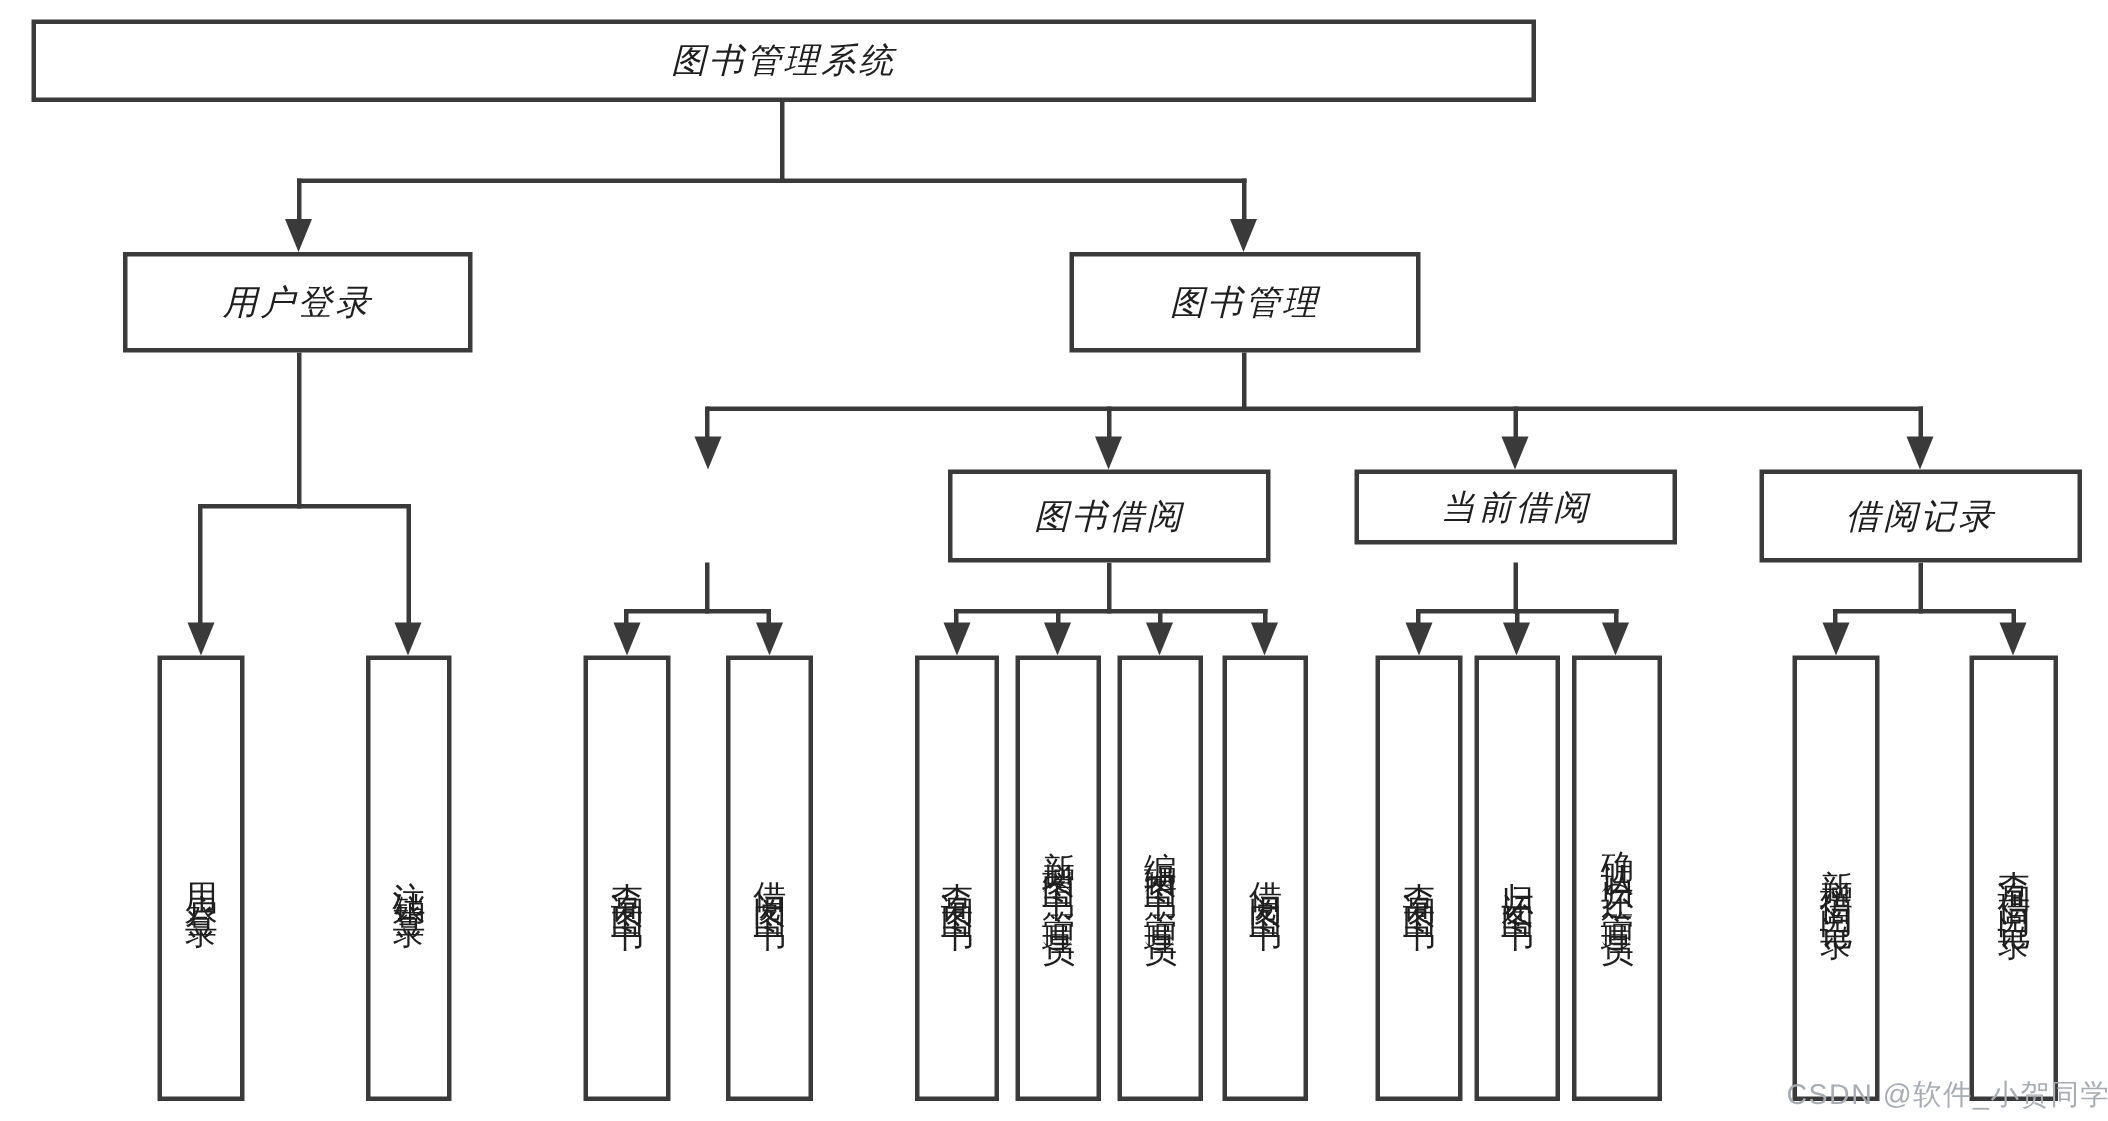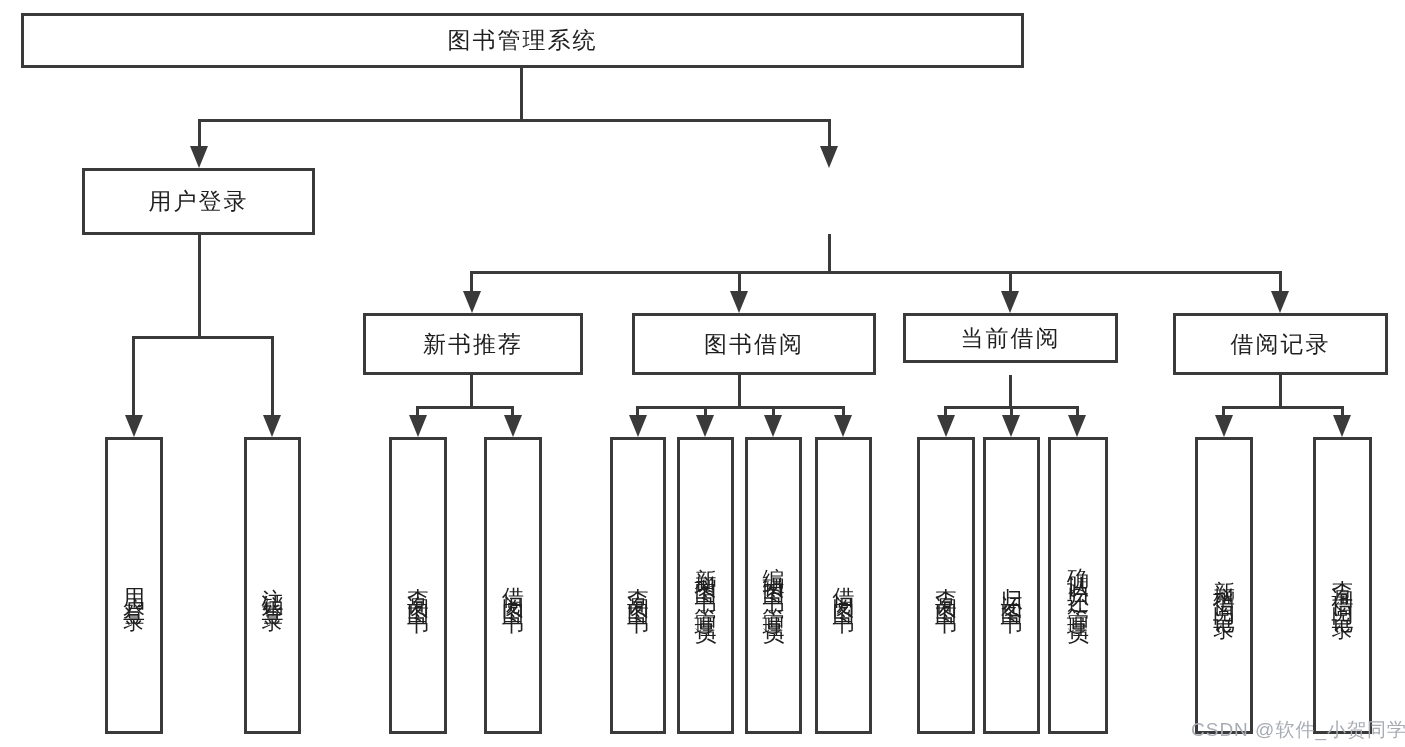--- a/index.html
+++ b/index.html
@@ -19,20 +19,21 @@
     background: #ffffff;
     display: flex;
     align-items: center;
     justify-content: center;
     color: #1f1f1f;
   }
   .box.h span {
     font-size: 23px;
     letter-spacing: 2px;
     white-space: nowrap;
+    font-style: italic;
   }
   .box.v span {
     writing-mode: vertical-rl;
     font-size: 22px;
     letter-spacing: 8px;
     line-height: 1.1;
     white-space: nowrap;
   }
   .hline, .vline {
     position: absolute;
@@ -118,25 +119,25 @@
       <div class="ah" style="left: 1333px; top: 415px;"></div>
     </div>
 
   <div class="box h" style="left:21px;top:13px;width:1003px;height:55px">
     <span>图书管理系统</span>
   </div>
 
   <div class="box h" style="left:82px;top:168px;width:233px;height:67px">
     <span>用户登录</span>
   </div>
+  <div class="box h" style="left:713px;top:168px;width:234px;height:67px">
+    <span>图书管理</span>
+  </div>
 
-  <div class="box h" style="left:363px;top:313px;width:220px;height:62px">
-    <span>新书推荐</span>
-  </div>
-  <div class="box h" style="left:632px;top:313px;width:244px;height:62px">
+  <div class="box h" style="left:632px;top:313px;width:215px;height:62px">
     <span>图书借阅</span>
   </div>
   <div class="box h" style="left:903px;top:313px;width:215px;height:50px">
     <span>当前借阅</span>
   </div>
   <div class="box h" style="left:1173px;top:313px;width:215px;height:62px">
     <span>借阅记录</span>
   </div>
 
   <div class="box v" style="left:105px;top:437px;width:58px;height:297px">

